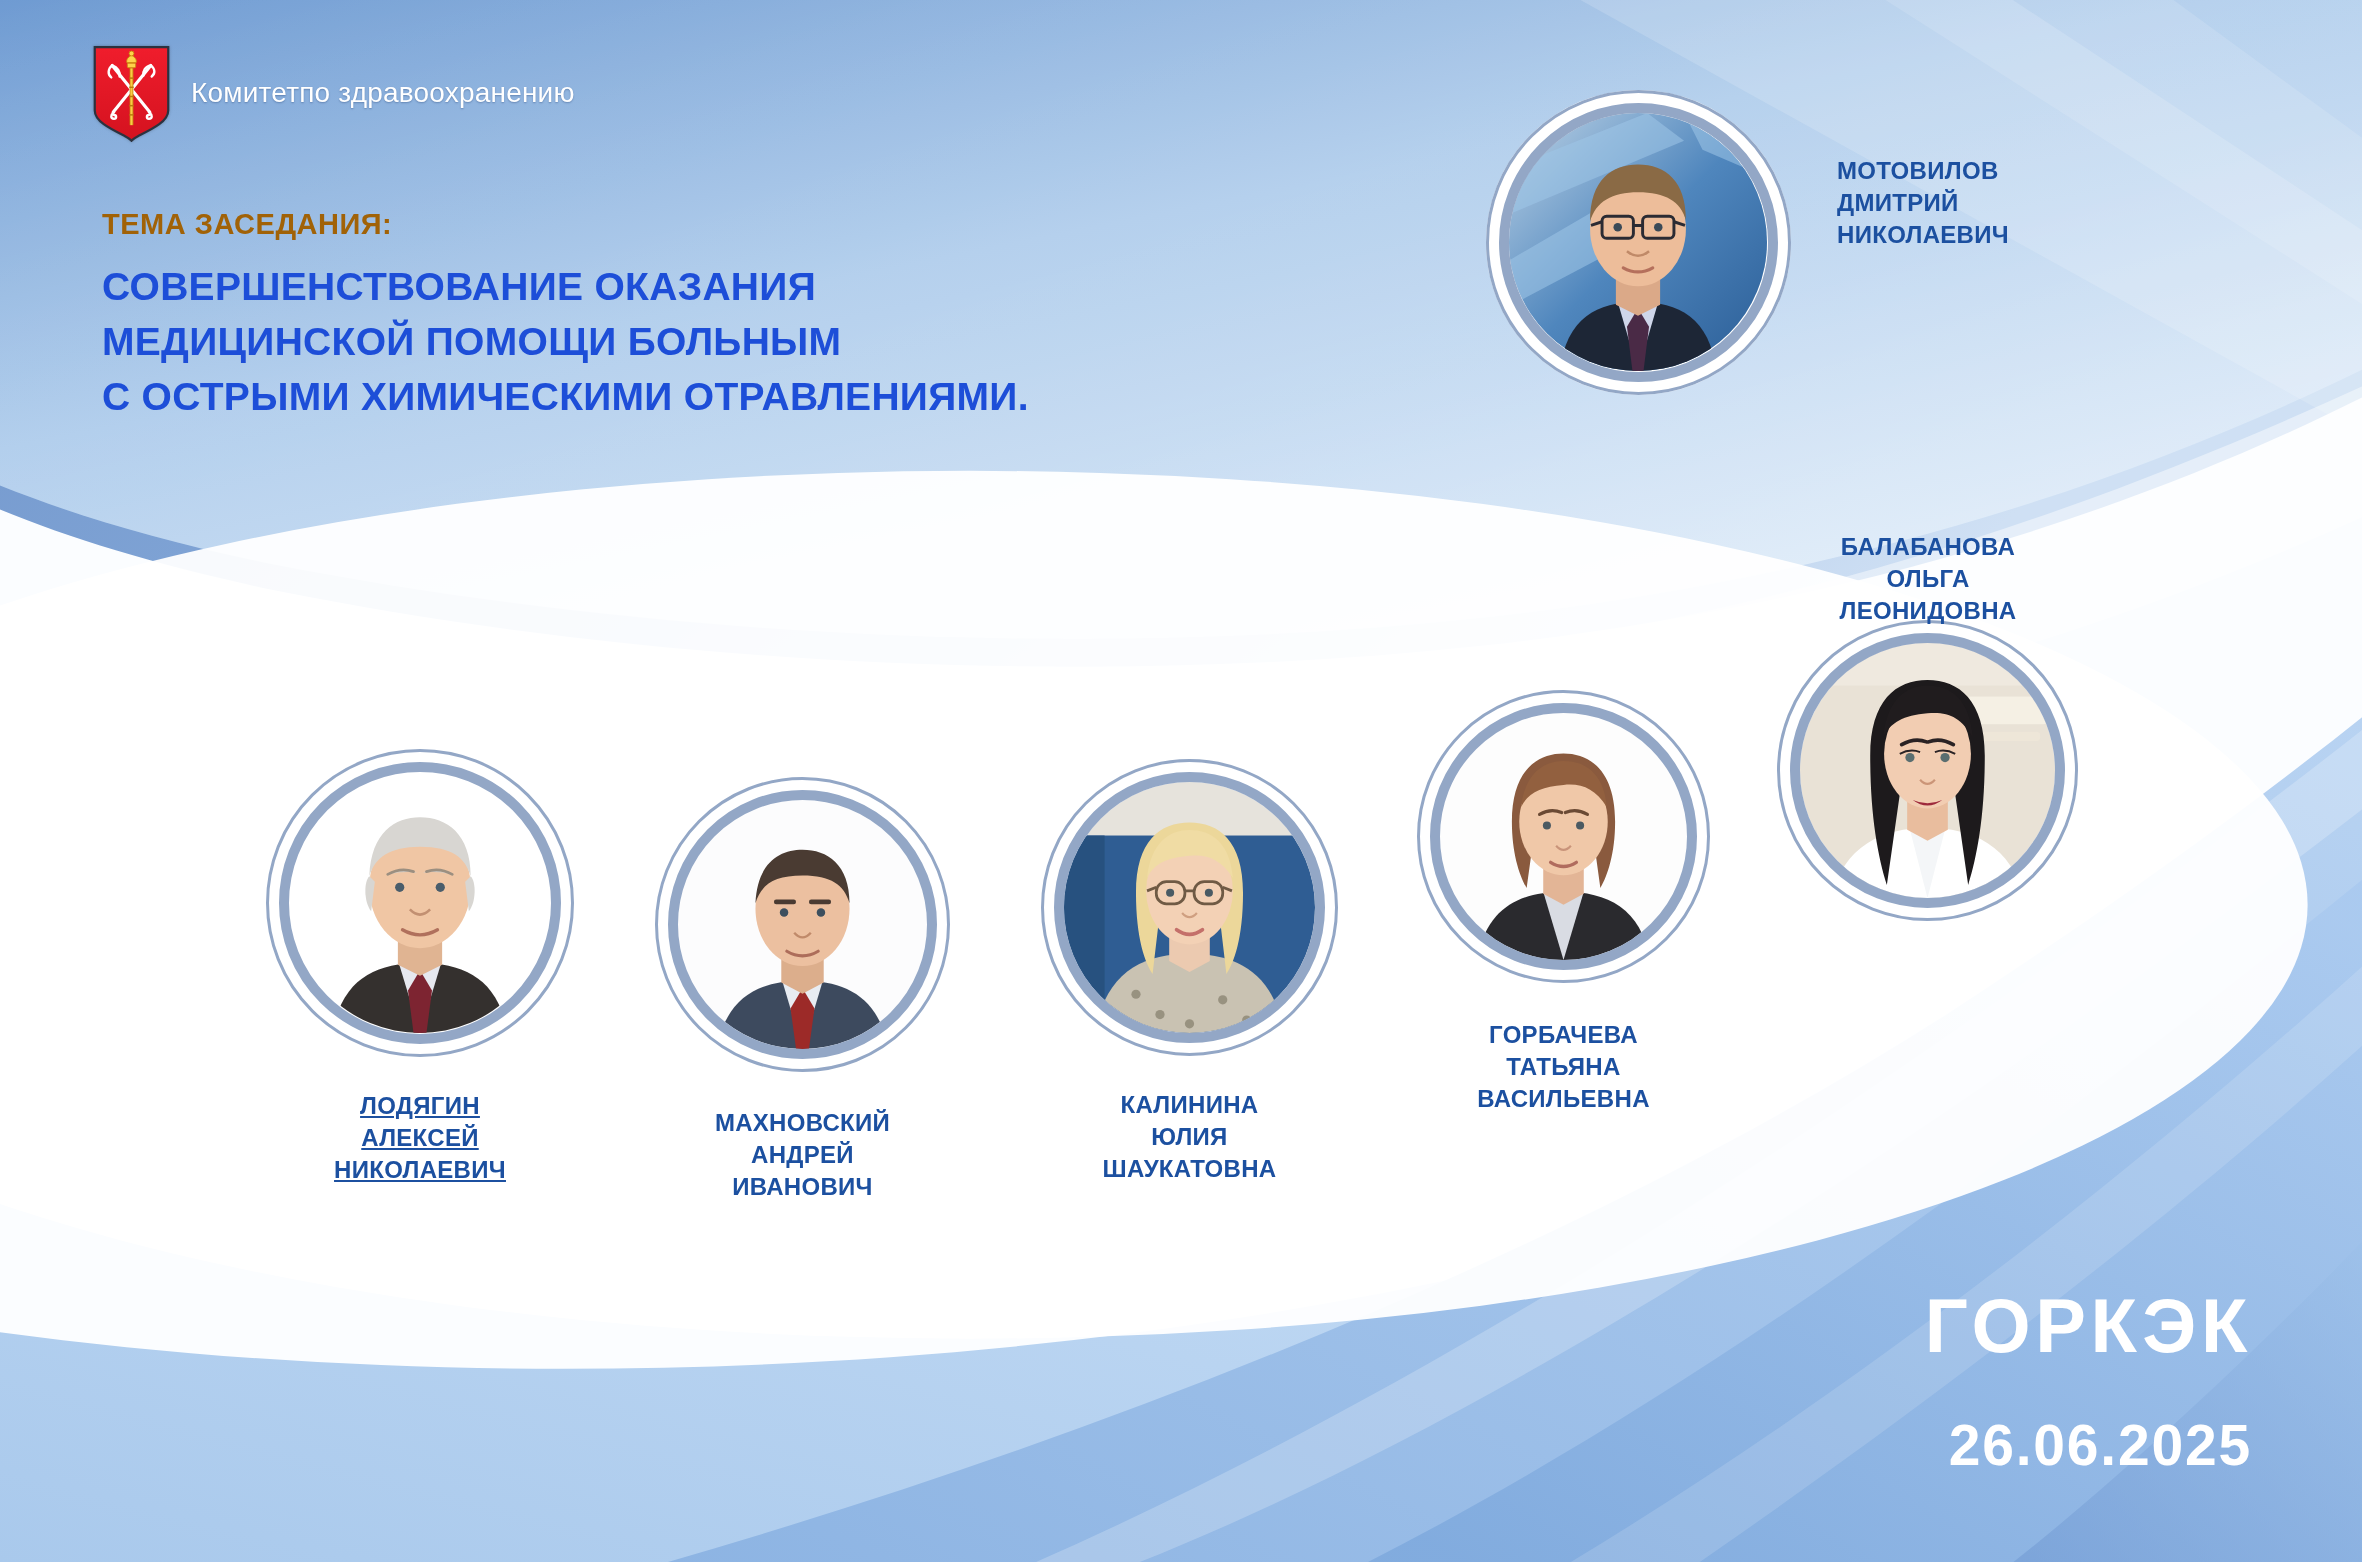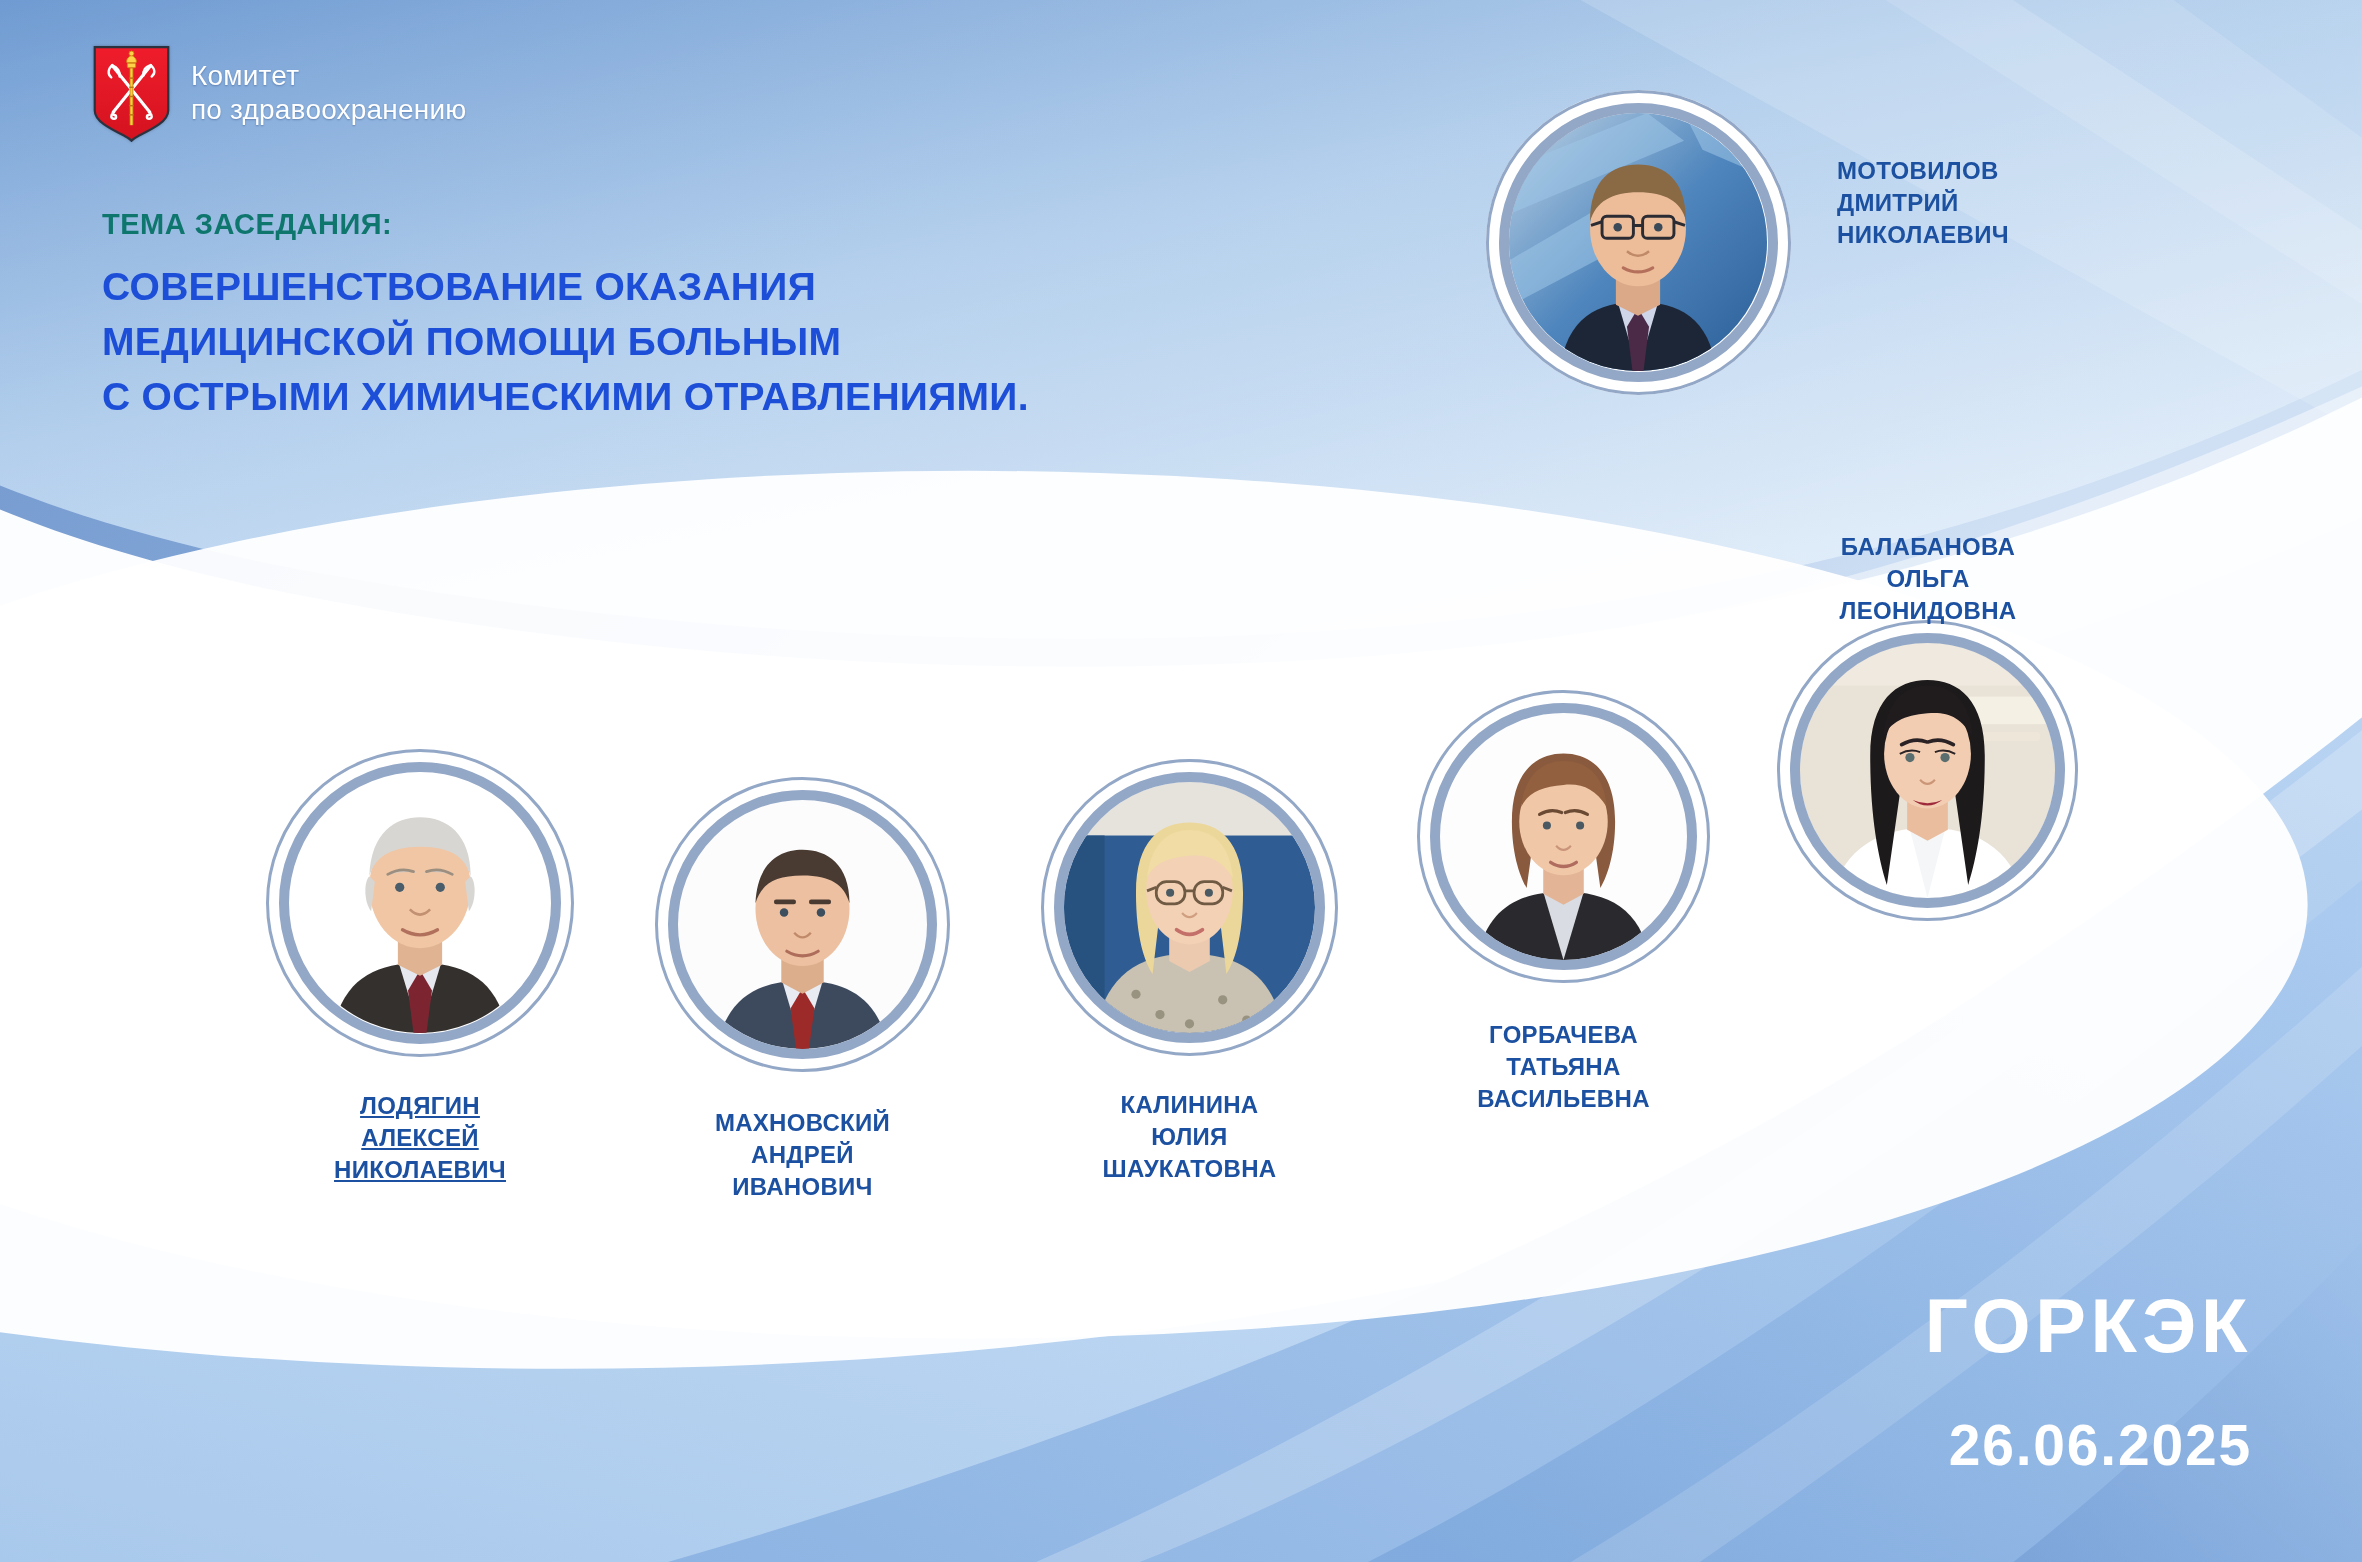--- a/index.html
+++ b/index.html
@@ -10,27 +10,27 @@
     background:#ffffff;
   }
   .slide{position:relative;width:2363px;height:1563px;overflow:hidden;background:#fbfdff;}
 
   
   .bg-svg{position:absolute;inset:0;width:2363px;height:1563px;}
 
   
   .logo-block{position:absolute;left:92px;top:44px;display:flex;align-items:center;gap:20px;}
   .coa{width:79px;height:98px;position:relative;filter:drop-shadow(0 0.9px 1.8px rgba(0,0,0,.25));}
-  .logo-text{display:flex;flex-direction:column;justify-content:space-between;color:#ffffff;
+  .logo-text{display:flex;justify-content:space-between;color:#ffffff;
     font-size:28px;line-height:1.2;font-weight:400;letter-spacing:0.2px;
     text-shadow:0 0.9px 1.8px rgba(20,50,100,.35);}
 
   
   .title-wrap{position:absolute;left:102px;top:208px;}
-  .title-kicker{color:#0f766e;font-size:29px;font-weight:bold;letter-spacing:0.5px;margin-bottom:17.5px;}
+  .title-kicker{color:#a16207;font-size:29px;font-weight:bold;letter-spacing:0.5px;margin-bottom:17.5px;}
   .title-line{color:#1d4ed8;font-size:39px;font-weight:bold;letter-spacing:0.3px;line-height:1.42;white-space:nowrap;}
 
   
   .person{position:absolute;}
   .ring{position:relative;border-radius:50%;background:#ffffff;}
   .ring::before{content:"";position:absolute;inset:0;border-radius:50%;
     border:3.7px solid #93a7c6;box-sizing:border-box;}
   .ring::after{content:"";position:absolute;border-radius:50%;
     border:10px solid #93a7c6;box-sizing:border-box;
     top:13px;left:13px;right:13px;bottom:13px;}

